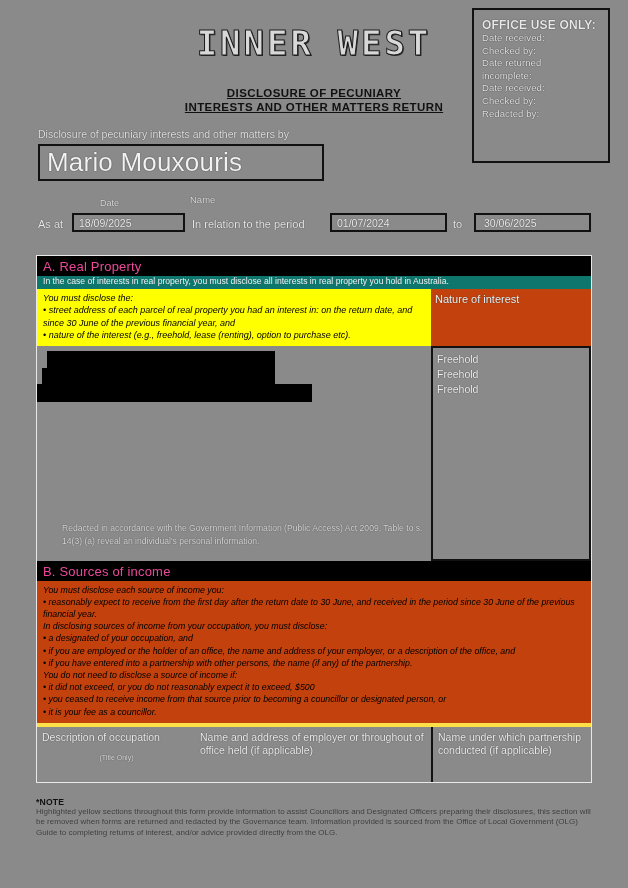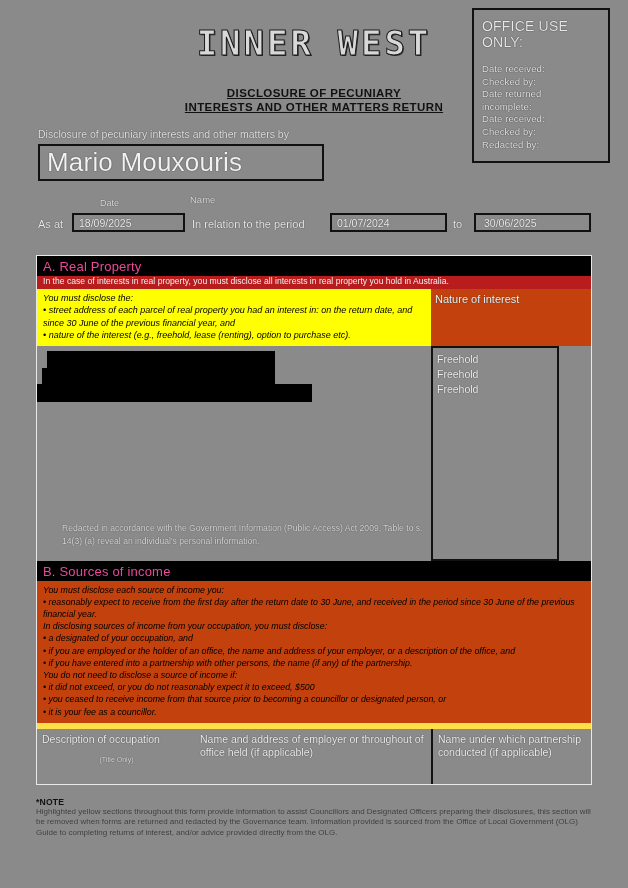--- a/index.html
+++ b/index.html
@@ -53,25 +53,24 @@
   .office-box {
     position: absolute;
     left: 472px; top: 8px;
     width: 138px; height: 155px;
     border: 2px solid #111;
     background: #8a8a8a;
     box-sizing: border-box;
     padding: 8px 6px 4px 8px;
   }
   .office-title {
-    font-size: 14px;
-    font-weight: normal;
+    font-size: 12px;
+    font-weight: bold;
     color: #e8e8e8;
     text-shadow: 0 0 1px #000;
-    margin-bottom: 13px;
     letter-spacing: .2px;
   }
   .office-field {
     font-size: 9.5px;
     line-height: 12.6px;
     color: #e8e8e8;
     text-shadow: 0 0 1px #000;
     letter-spacing: .1px;
   }
 
@@ -163,21 +162,21 @@
   }
 
   .sec-header {
     background: #000;
     color: #ec4899;
     padding: 3px 6px 2px 6px;
     font-size: 13px;
     letter-spacing: .2px;
   }
   .sec-sub {
-    background: #b91c1c;
+    background: #0f766e;
     color: #f0f0f0;
     padding: 0 6px 3px 6px;
     font-size: 8.6px;
   }
 
   .row-split { display: flex; }
   .yellow {
     background: #ffff00;
     color: #000;
     font-style: italic;
@@ -198,21 +197,21 @@
   }
 
   
   .prop-area { display: flex; height: 215px; }
   .prop-left {
     width: 394px;
     position: relative;
     background: #8a8a8a;
   }
   .prop-right {
-    width: 128px;
+    width: 160px;
     border: 2px solid #111;
     background: #8a8a8a;
     box-sizing: border-box;
     padding: 4px 0 12px 4px;
   }
   .freehold-item {
     font-size: 10.5px;
     line-height: 15px;
     color: #f0f0f0;
     text-shadow: 0 0 1px #222;
@@ -233,21 +232,21 @@
   
   .secb-yellow {
     background: #c2410c;
     color: #000;
     font-style: italic;
     font-size: 8.8px;
     line-height: 12.2px;
     padding: 3px 6px 5px 6px;
   }
 
-  .occ-table { display: flex; border-top: 6px solid #fde047; }
+  .occ-table { display: flex; border-top: 4px solid #fde047; }
   .occ-col {
     box-sizing: border-box;
     padding: 4px 4px 0 5px;
     height: 55px;
     position: relative;
   }
   .occ-c1 { width: 158px; }
   .occ-c2 { width: 236px; }
   .occ-c3 { width: 160px; border-left: 2px solid #111; }
   .occ-hdr {

